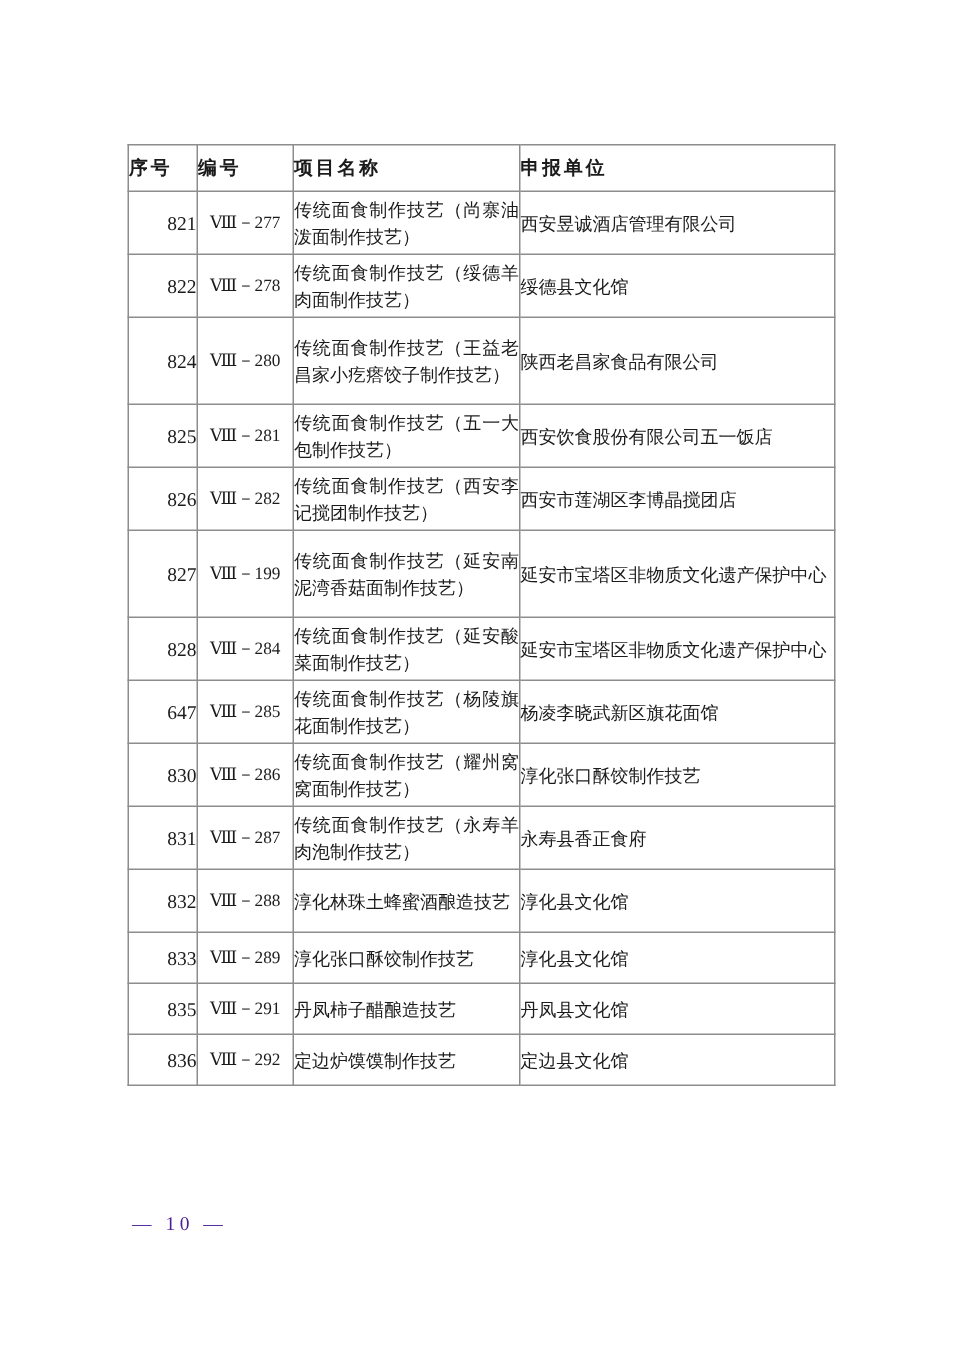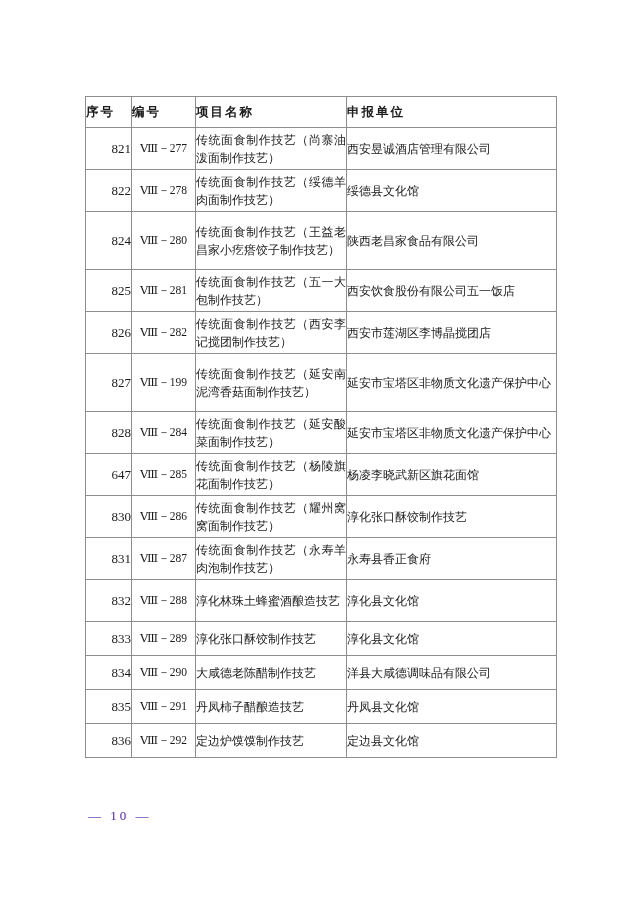--- a/index.html
+++ b/index.html
@@ -191,26 +191,20 @@
           <td class="cell-name">淳化林珠土蜂蜜酒酿造技艺</td>
           <td class="cell-unit">淳化县文化馆</td>
         </tr>
         <tr style="height: 34px;">
           <td class="cell-seq">833</td>
           <td class="cell-code">Ⅷ－289</td>
           <td class="cell-name single">淳化张口酥饺制作技艺</td>
           <td class="cell-unit">淳化县文化馆</td>
         </tr>
         <tr style="height: 34px;">
-          <td class="cell-seq">834</td>
-          <td class="cell-code">Ⅷ－290</td>
-          <td class="cell-name single">大咸德老陈醋制作技艺</td>
-          <td class="cell-unit">洋县大咸德调味品有限公司</td>
-        </tr>
-        <tr style="height: 34px;">
           <td class="cell-seq">835</td>
           <td class="cell-code">Ⅷ－291</td>
           <td class="cell-name single">丹凤柿子醋酿造技艺</td>
           <td class="cell-unit">丹凤县文化馆</td>
         </tr>
         <tr style="height: 34px;">
           <td class="cell-seq">836</td>
           <td class="cell-code">Ⅷ－292</td>
           <td class="cell-name single">定边炉馍馍制作技艺</td>
           <td class="cell-unit">定边县文化馆</td>

